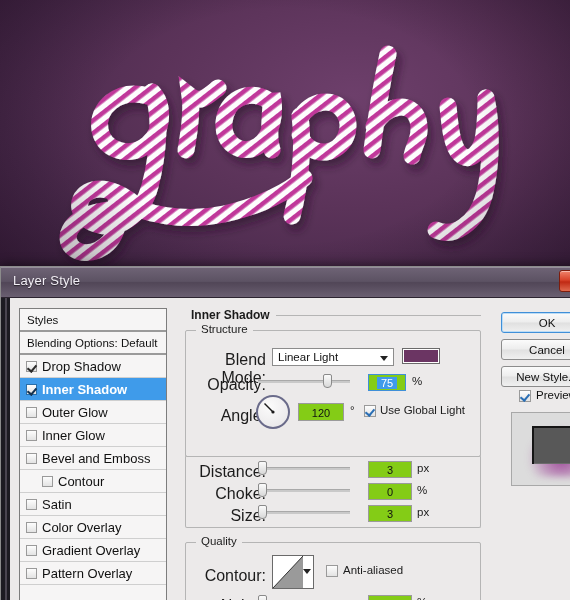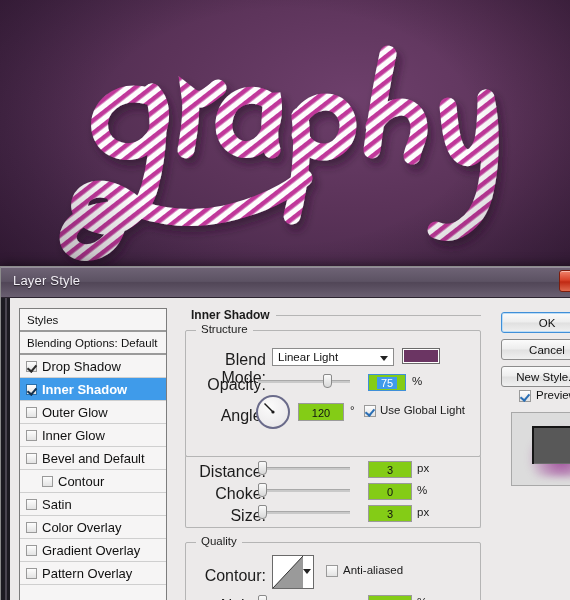--- a/index.html
+++ b/index.html
@@ -248,21 +248,21 @@
     </div>
 
     <div id="styles-panel">
       <div class="srow header">Styles</div>
       <div class="srow header">Blending Options: Default</div>
       <div id="effects-container">
           <div class="srow effect"><span class="cb on"></span><span>Drop Shadow</span></div>
           <div class="srow effect selected"><span class="cb on"></span><span>Inner Shadow</span></div>
           <div class="srow effect"><span class="cb"></span><span>Outer Glow</span></div>
           <div class="srow effect"><span class="cb"></span><span>Inner Glow</span></div>
-          <div class="srow effect"><span class="cb"></span><span>Bevel and Default</span></div>
+          <div class="srow effect"><span class="cb"></span><span>Bevel and Emboss</span></div>
           <div class="srow effect sub"><span class="cb"></span><span>Contour</span></div>
           <div class="srow effect"><span class="cb"></span><span>Satin</span></div>
           <div class="srow effect"><span class="cb"></span><span>Color Overlay</span></div>
           <div class="srow effect"><span class="cb"></span><span>Gradient Overlay</span></div>
           <div class="srow effect"><span class="cb"></span><span>Pattern Overlay</span></div>
         </div>
     </div>
 
     <div id="main">
 

